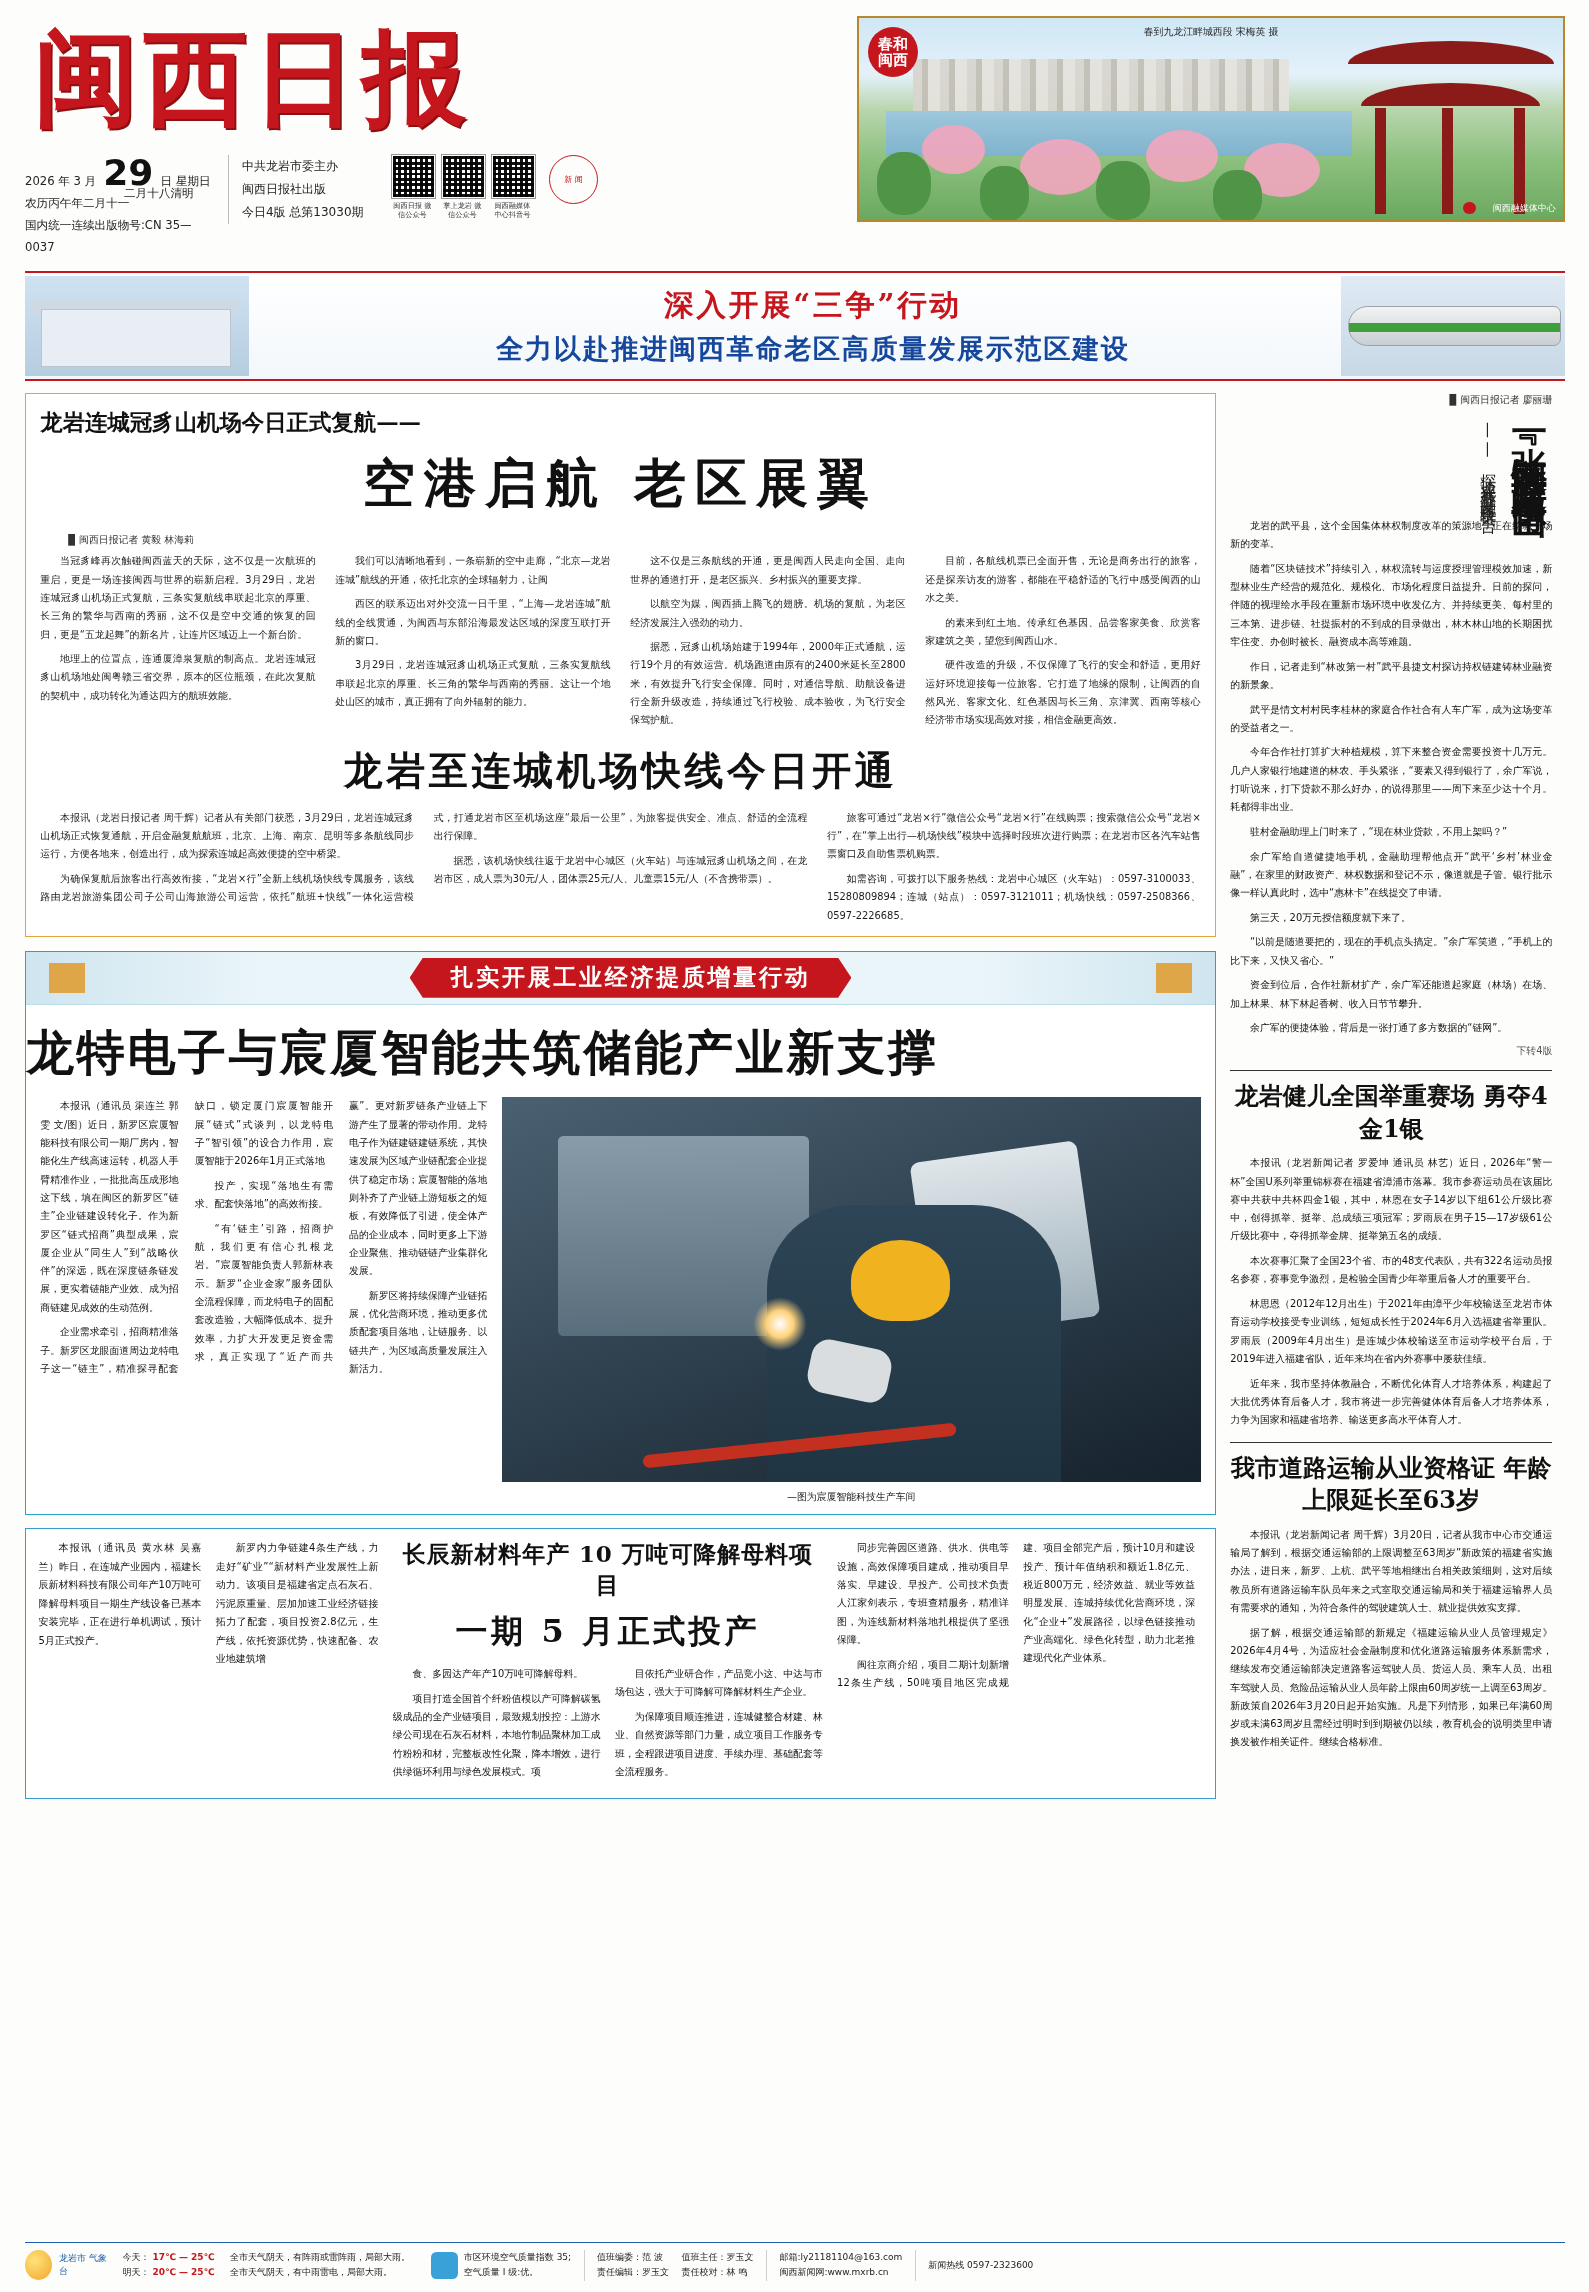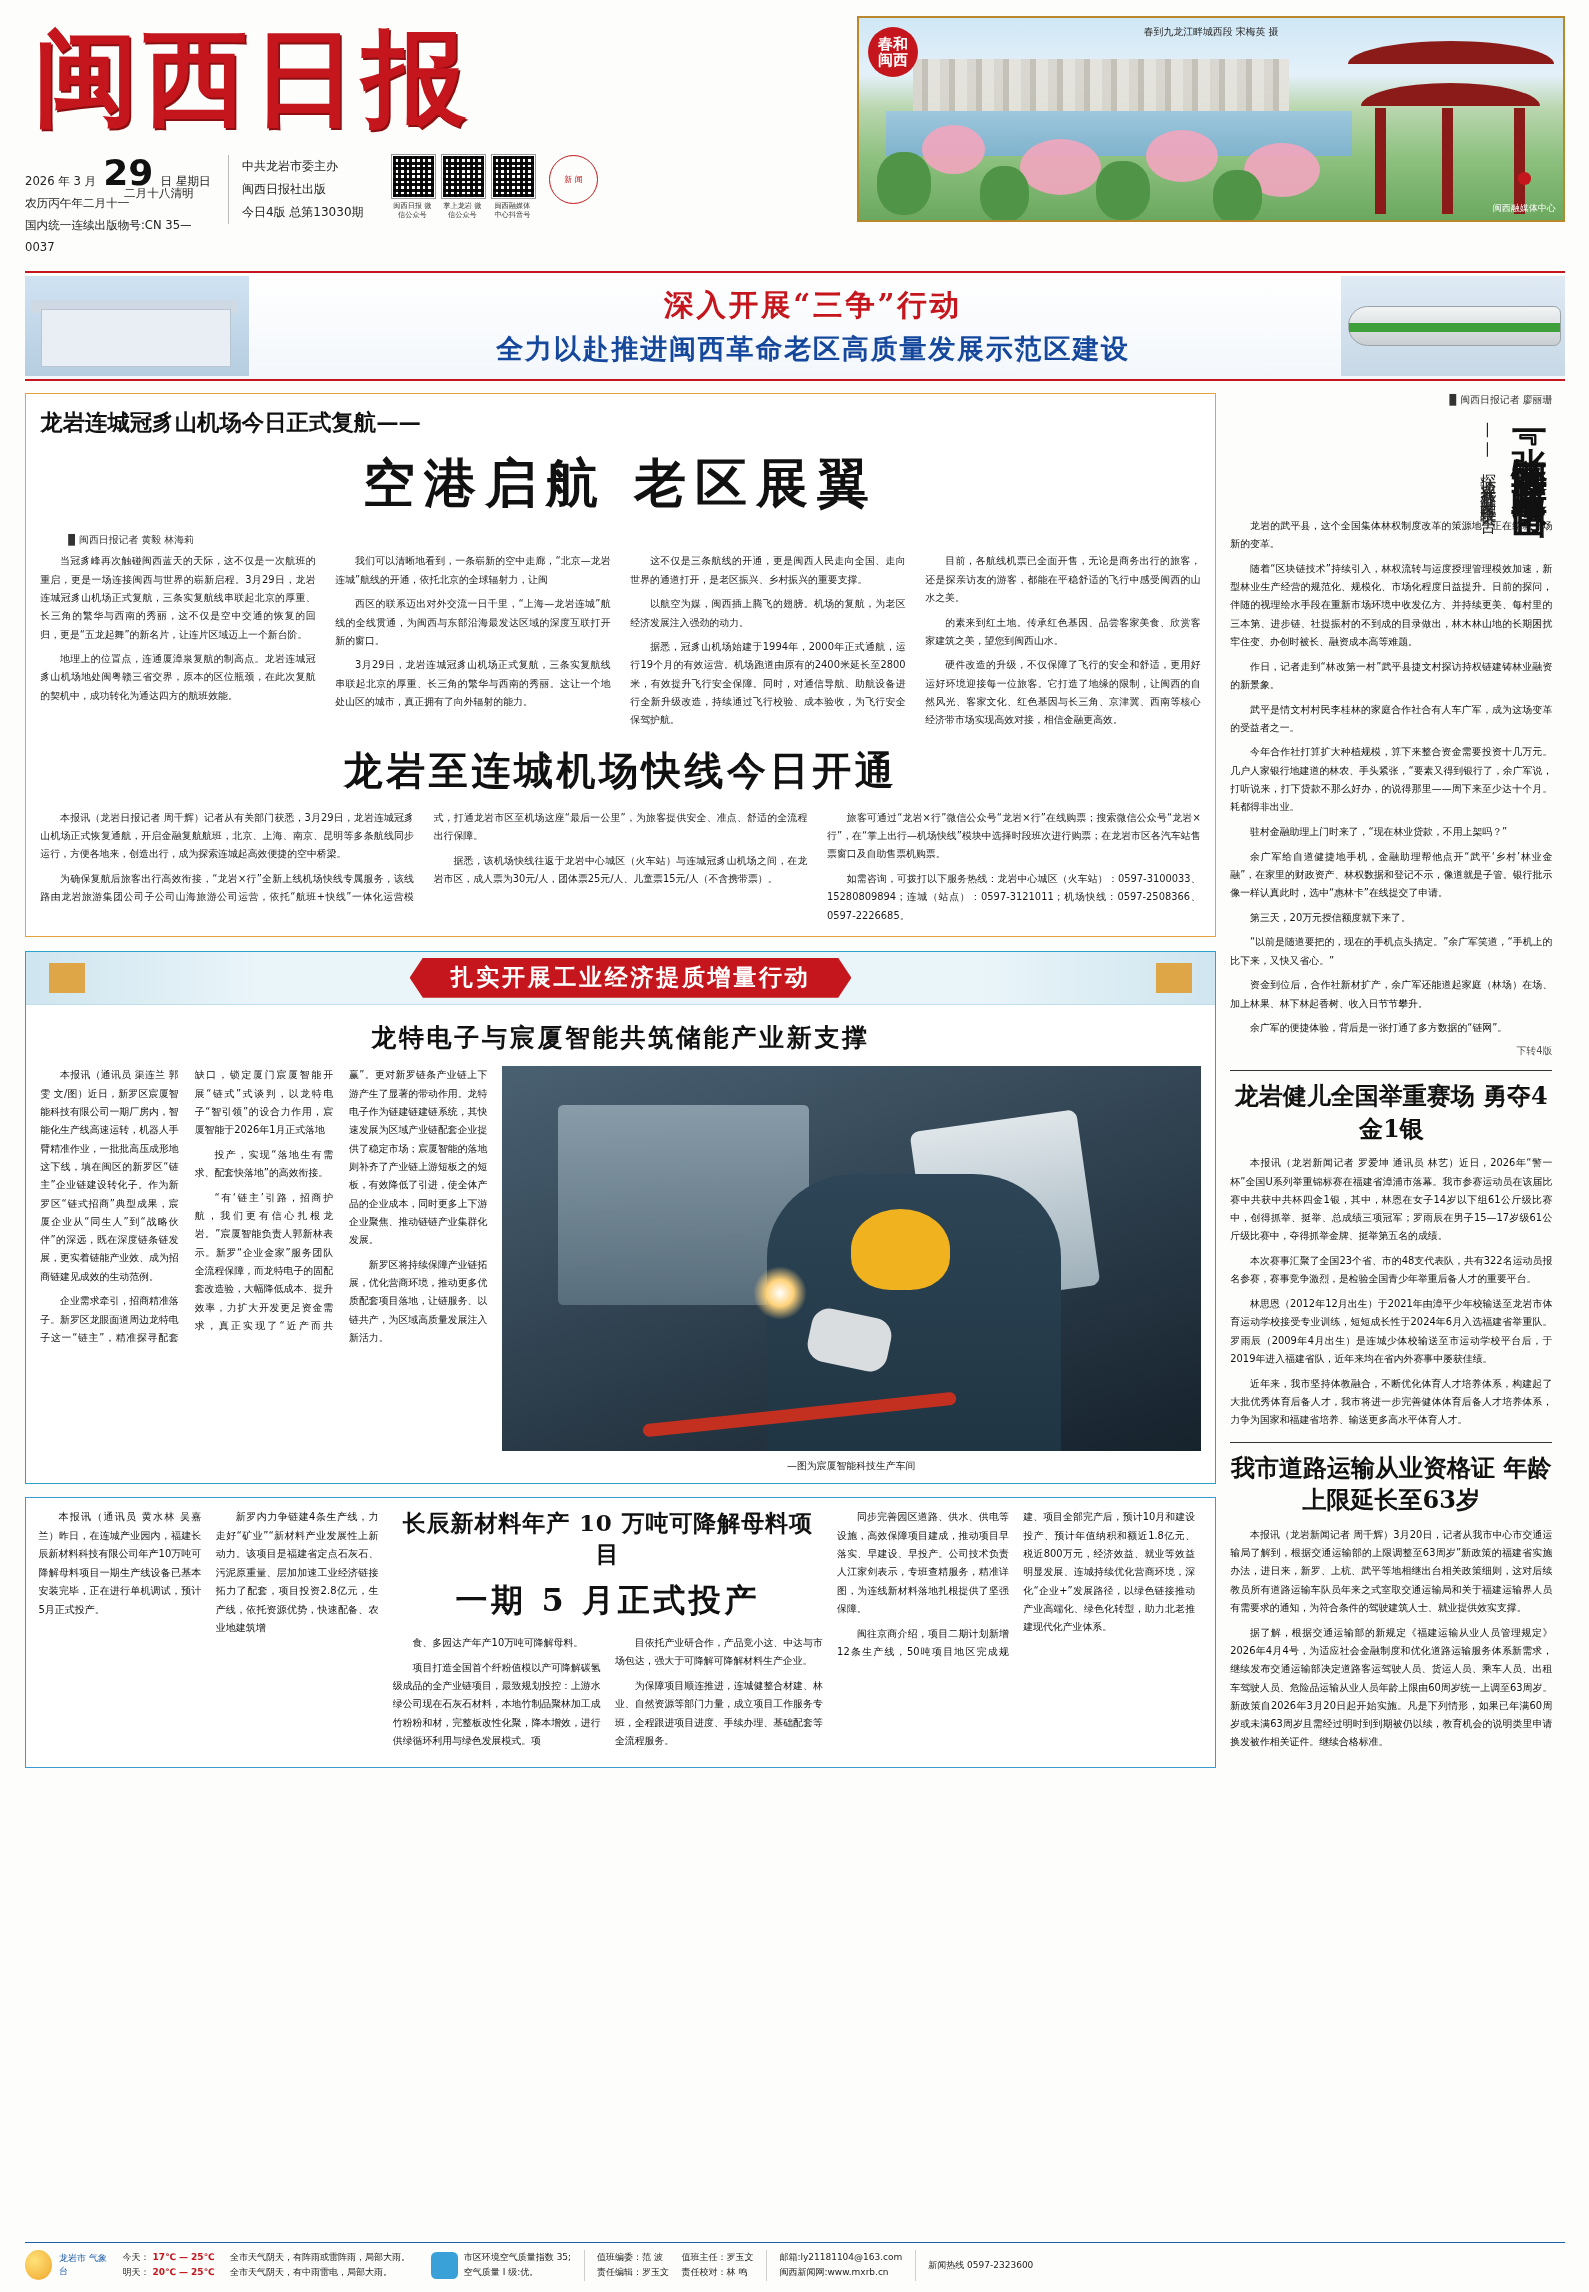--- a/index.html
+++ b/index.html
@@ -48,21 +48,21 @@
   .photo-water{position:absolute;left:27px;top:93px;width:466px;height:45px;background:linear-gradient(#9dc7dc,#7fb3cd);}
   .photo-tree{position:absolute;border-radius:50%;background:#f0a6bd;opacity:.92;}
   .photo-green{position:absolute;border-radius:45%;background:#4f9447;}
   .photo-pavilion{position:absolute;right:9px;top:18px;width:206px;height:179px;}
   .pav-roof{position:absolute;left:0;width:206px;height:23px;background:#8a1b18;border-radius:50% 50% 0 0/100% 100% 0 0;}
   .pav-col{position:absolute;width:10.7px;background:#8a1b18;}
   .mast-badge{position:absolute;left:9px;top:9px;width:50px;height:50px;border-radius:50%;
       background:#c4161c;color:#fff;font-size:15px;font-weight:bold;display:flex;align-items:center;
       justify-content:center;text-align:center;line-height:1.1;font-family:"DejaVu Serif",serif;}
   .photo-caption{position:absolute;top:7.2px;left:50%;transform:translateX(-50%);font-size:9.9px;color:#2a2a2a;white-space:nowrap;}
-  .photo-credit{position:absolute;right:7.2px;bottom:5.4px;font-size:9px;color:#fff;display:flex;align-items:center;gap:17px;flex-direction:column;}
+  .photo-credit{position:absolute;right:7.2px;bottom:5.4px;font-size:9px;color:#fff;display:flex;align-items:center;gap:17px;}
   .credit-dot{width:12.5px;height:12.5px;border-radius:50%;background:#c4161c;}
 
   
   .banner{margin-top:12.5px;height:106px;border-top:2.7px solid #c4161c;border-bottom:2.7px solid #c4161c;
       display:flex;align-items:center;position:relative;overflow:hidden;background:linear-gradient(#fff,#f3f7fb);}
   .banner-left{width:224px;height:100px;background:linear-gradient(#cfe2f2,#b6cde0);position:relative;overflow:hidden;}
   .bl-building{position:absolute;left:16px;bottom:9px;width:188px;height:56px;background:#e8eef3;border:0.9px solid #b9c6d2;}
   .bl-roof{position:absolute;left:7.2px;bottom:63px;width:206px;height:12.5px;background:#cfd9e3;}
   .banner-text{flex:1;text-align:center;font-family:"DejaVu Serif","Liberation Serif",serif;padding-left:36px;}
   .banner-l1{font-size:29.6px;font-weight:bold;color:#c4161c;letter-spacing:2.7px;}
@@ -88,21 +88,21 @@
   .cols3{column-count:3;column-gap:19.7px;font-size:9.9px;line-height:1.85;text-align:justify;color:#1a1a1a;}
   .cols3 p{margin:0 0 6.3px;text-indent:2em;}
 
   
   .pkg2{margin-top:14.3px;border:1.8px solid #2aa3c9;padding:0 0 10.7px;background:#fff;}
   .pkg2-bannerwrap{position:relative;height:52px;display:flex;align-items:center;justify-content:center;
       background:linear-gradient(90deg,#cfe5ef,#eaf5f9 20%,#eaf5f9 80%,#cfe5ef);border-bottom:0.9px solid #bcdfeb;padding-left:20px;}
   .pkg2-banner{background:#c4161c;color:#fff;font-family:"DejaVu Serif",serif;font-size:23px;font-weight:bold;
       padding:4.5px 41px;letter-spacing:2.7px;clip-path:polygon(3% 0,97% 0,100% 50%,97% 100%,3% 100%,0 50%);}
   .pkg2-icon{position:absolute;width:36px;height:30px;background:#e09a2a;opacity:.85;}
-  .pkg2-head{text-align:center;font-family:"DejaVu Serif",serif;font-size:25px;font-weight:bold;letter-spacing:2.7px;margin:16px 0 12.5px;}
+  .pkg2-head{font-family:"DejaVu Serif",serif;font-size:48px;font-weight:bold;letter-spacing:2.7px;margin:16px 0 12.5px;}
   .pkg2-body{display:flex;gap:14.3px;padding:0 14.3px;}
   .pkg2-cols{width:448px;column-count:3;column-gap:16px;font-size:9.9px;line-height:1.85;text-align:justify;}
   .pkg2-cols p{margin:0 0 6.3px;text-indent:2em;}
   .pkg2-photo{width:699px;height:385px;position:relative;overflow:hidden;background:#1d2a35;}
   .wf-bg{position:absolute;inset:0;background:linear-gradient(160deg,#4a6172,#2c3d4b 55%,#16222c);}
   .wf-machine{position:absolute;left:8%;top:10%;width:36%;height:52%;background:linear-gradient(#8fa3b0,#5d7280);border-radius:5.4px;opacity:.9;}
   .wf-robot{position:absolute;right:16%;top:14%;width:24%;height:46%;background:linear-gradient(#dfe6ea,#9fb0ba);border-radius:9px;transform:rotate(-8deg);}
   .wf-worker{position:absolute;left:38%;bottom:0;width:42%;height:72%;background:linear-gradient(#2d4556,#203543);border-radius:30% 30% 0 0;}
   .wf-helmet{position:absolute;left:50%;bottom:42%;width:99px;height:81px;background:#f0b21f;border-radius:50% 50% 40% 40%;}
   .wf-glove{position:absolute;left:44%;bottom:22%;width:81px;height:54px;background:#d9dde0;border-radius:18px;transform:rotate(12deg);}

